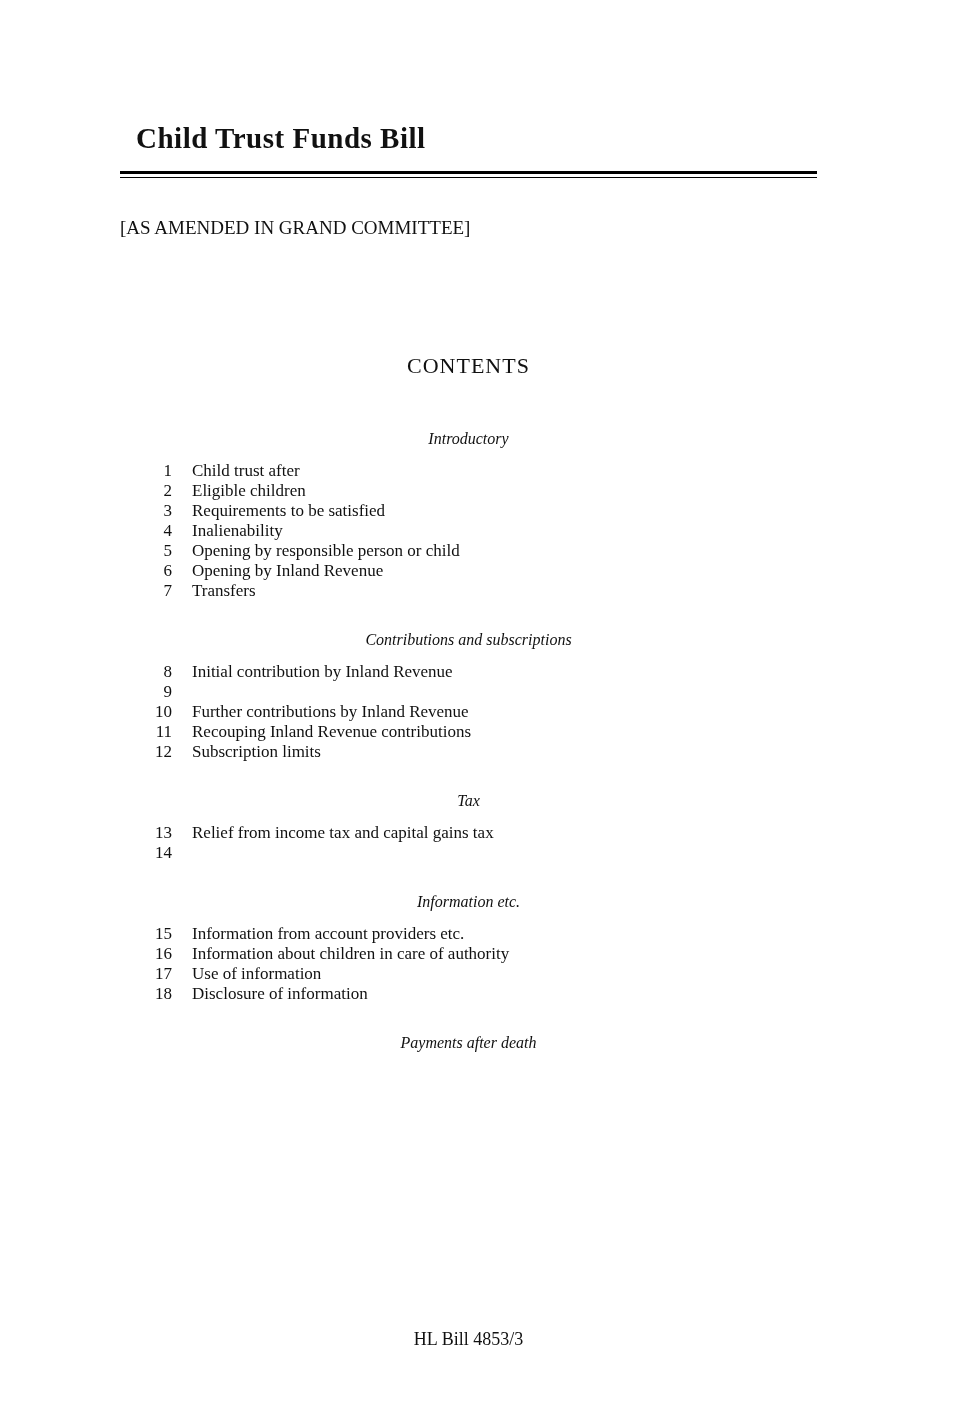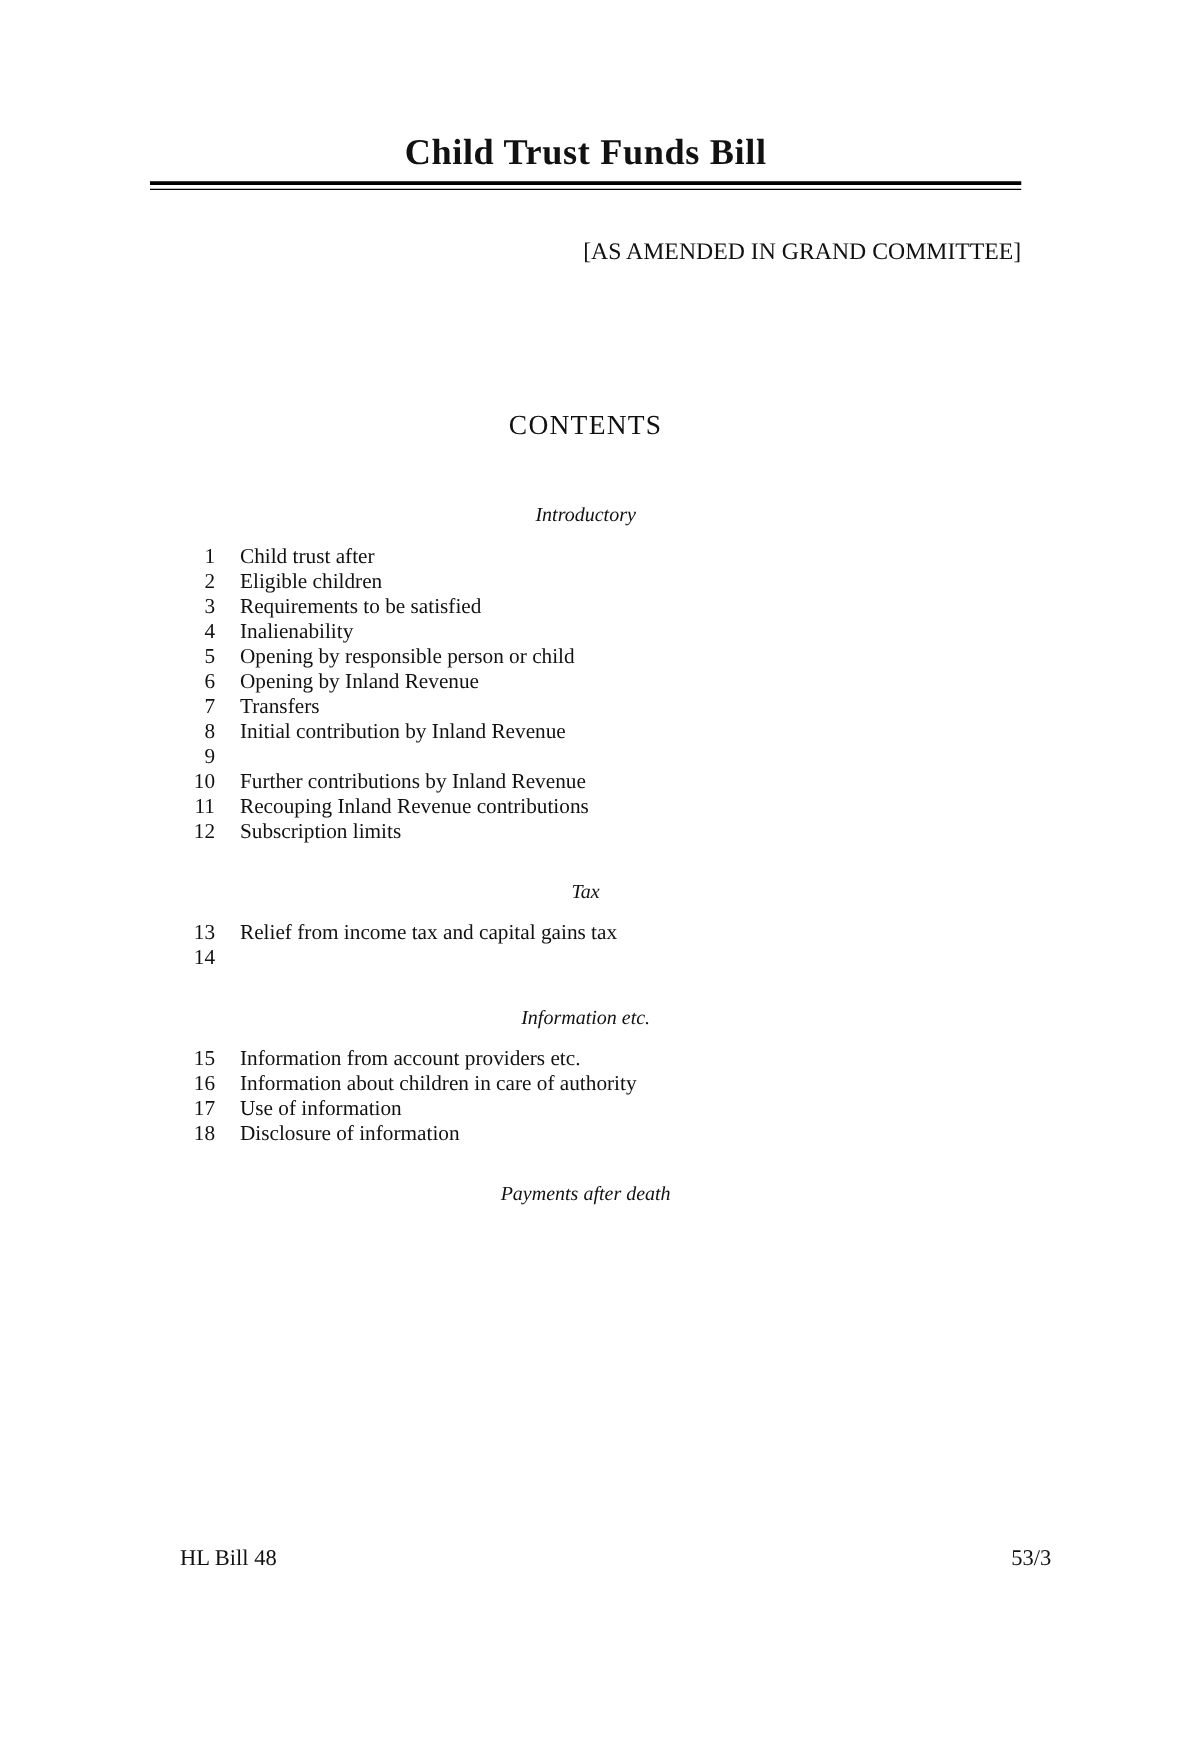--- a/index.html
+++ b/index.html
@@ -16,37 +16,37 @@
     font-family: "Liberation Serif", serif;
     overflow: hidden;
   }
   .content {
     position: absolute;
     left: 120px;
     top: 0;
     width: 697px;
   }
   .doc-title {
-    margin: 0;
+    margin: 16px;
     padding-top: 106px;
-    text-align: center;
+    text-align: left;
     font-size: 29px;
     line-height: 33px;
     font-weight: bold;
     letter-spacing: 0.5px;
   }
   .title-rule {
     margin-top: 6px;
     height: 3px;
     border-top: 3px solid #000000;
     border-bottom: 1px solid #000000;
   }
   .amended-line {
     margin-top: 40px;
-    text-align: right;
+    text-align: left;
     font-size: 19px;
     line-height: 20px;
   }
   .contents-heading {
     margin-top: 116px;
     text-align: center;
     font-size: 22px;
     line-height: 23px;
     letter-spacing: 1px;
   }
@@ -74,26 +74,25 @@
     text-align: right;
     flex: 0 0 52px;
   }
   .item-label {
     padding-left: 20px;
   }
   .footer {
     position: absolute;
     left: 120px;
     width: 697px;
-    top: 1236px;
+    top: 1329px;
     display: flex;
-    justify-content: space-between;
+    justify-content: center;
     font-size: 18px;
     line-height: 20px;
-    margin-left: 24px;
   }
 </style>
 </head>
 <body>
 
 <div class="page">
   <div class="content">
 
     <h1 class="doc-title">Child Trust Funds Bill</h1>
     <div class="title-rule"></div>
@@ -133,20 +132,21 @@
           <span class="item-num">6</span>
           <span class="item-label">Opening by Inland Revenue</span>
         </div>
         <div class="toc-item">
           <span class="item-num">7</span>
           <span class="item-label">Transfers</span>
         </div>
       </div>
 
       <div class="toc-section">
+        <div class="section-heading">Contributions and subscriptions</div>
         <div class="toc-item">
           <span class="item-num">8</span>
           <span class="item-label">Initial contribution by Inland Revenue</span>
         </div>
         <div class="toc-item">
           <span class="item-num">9</span>
         </div>
         <div class="toc-item">
           <span class="item-num">10</span>
           <span class="item-label">Further contributions by Inland Revenue</span>

